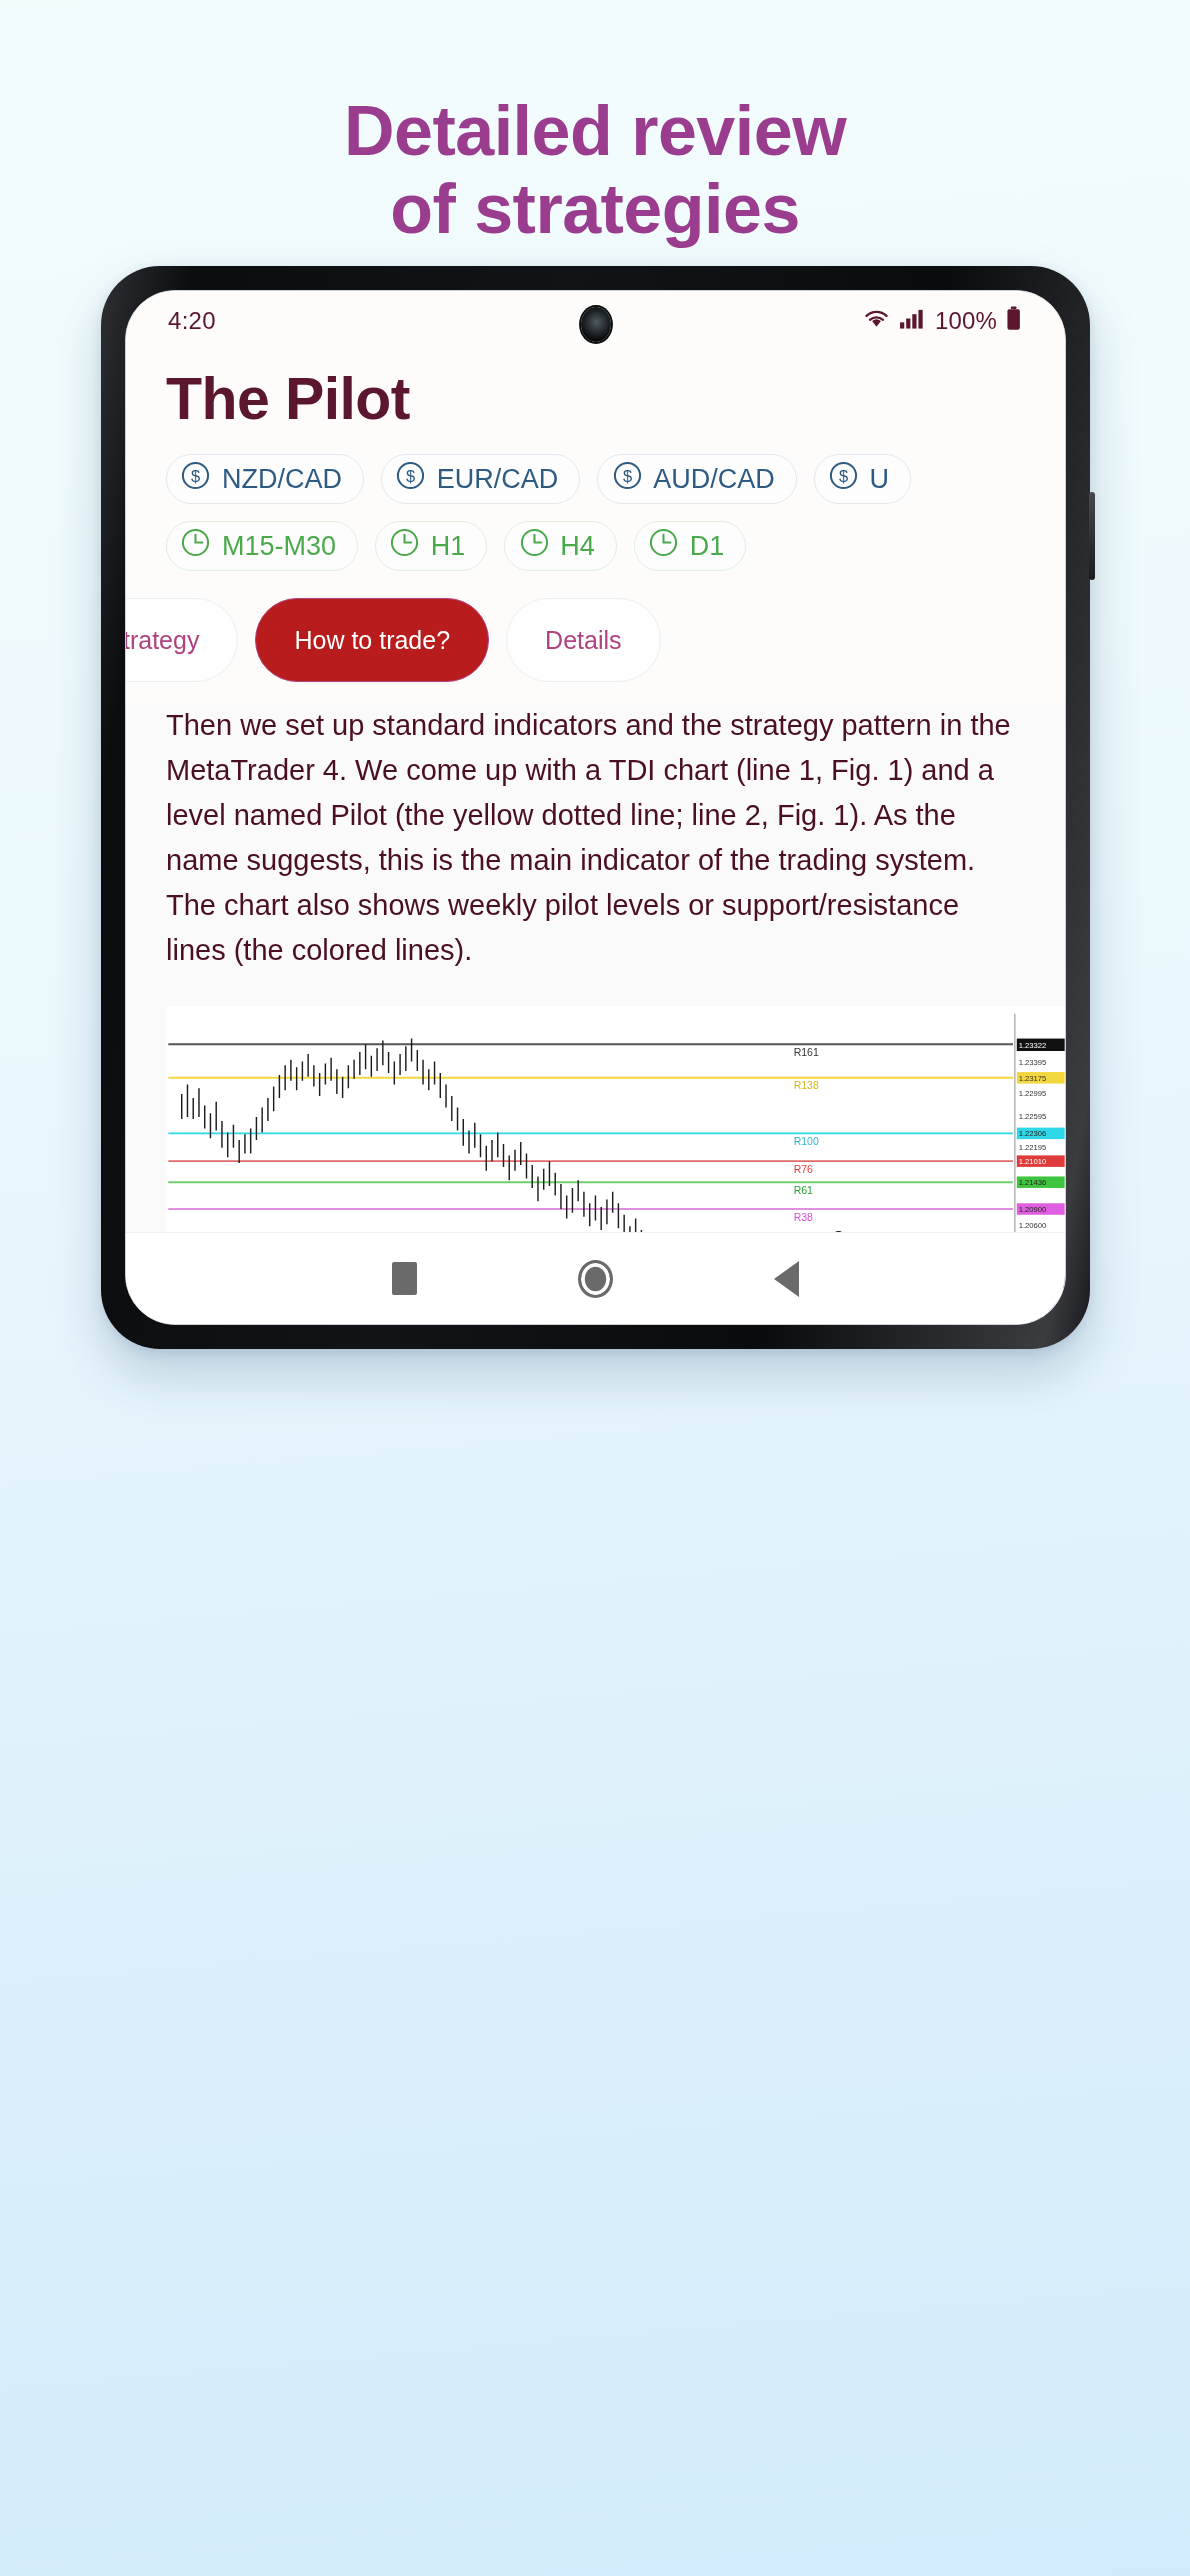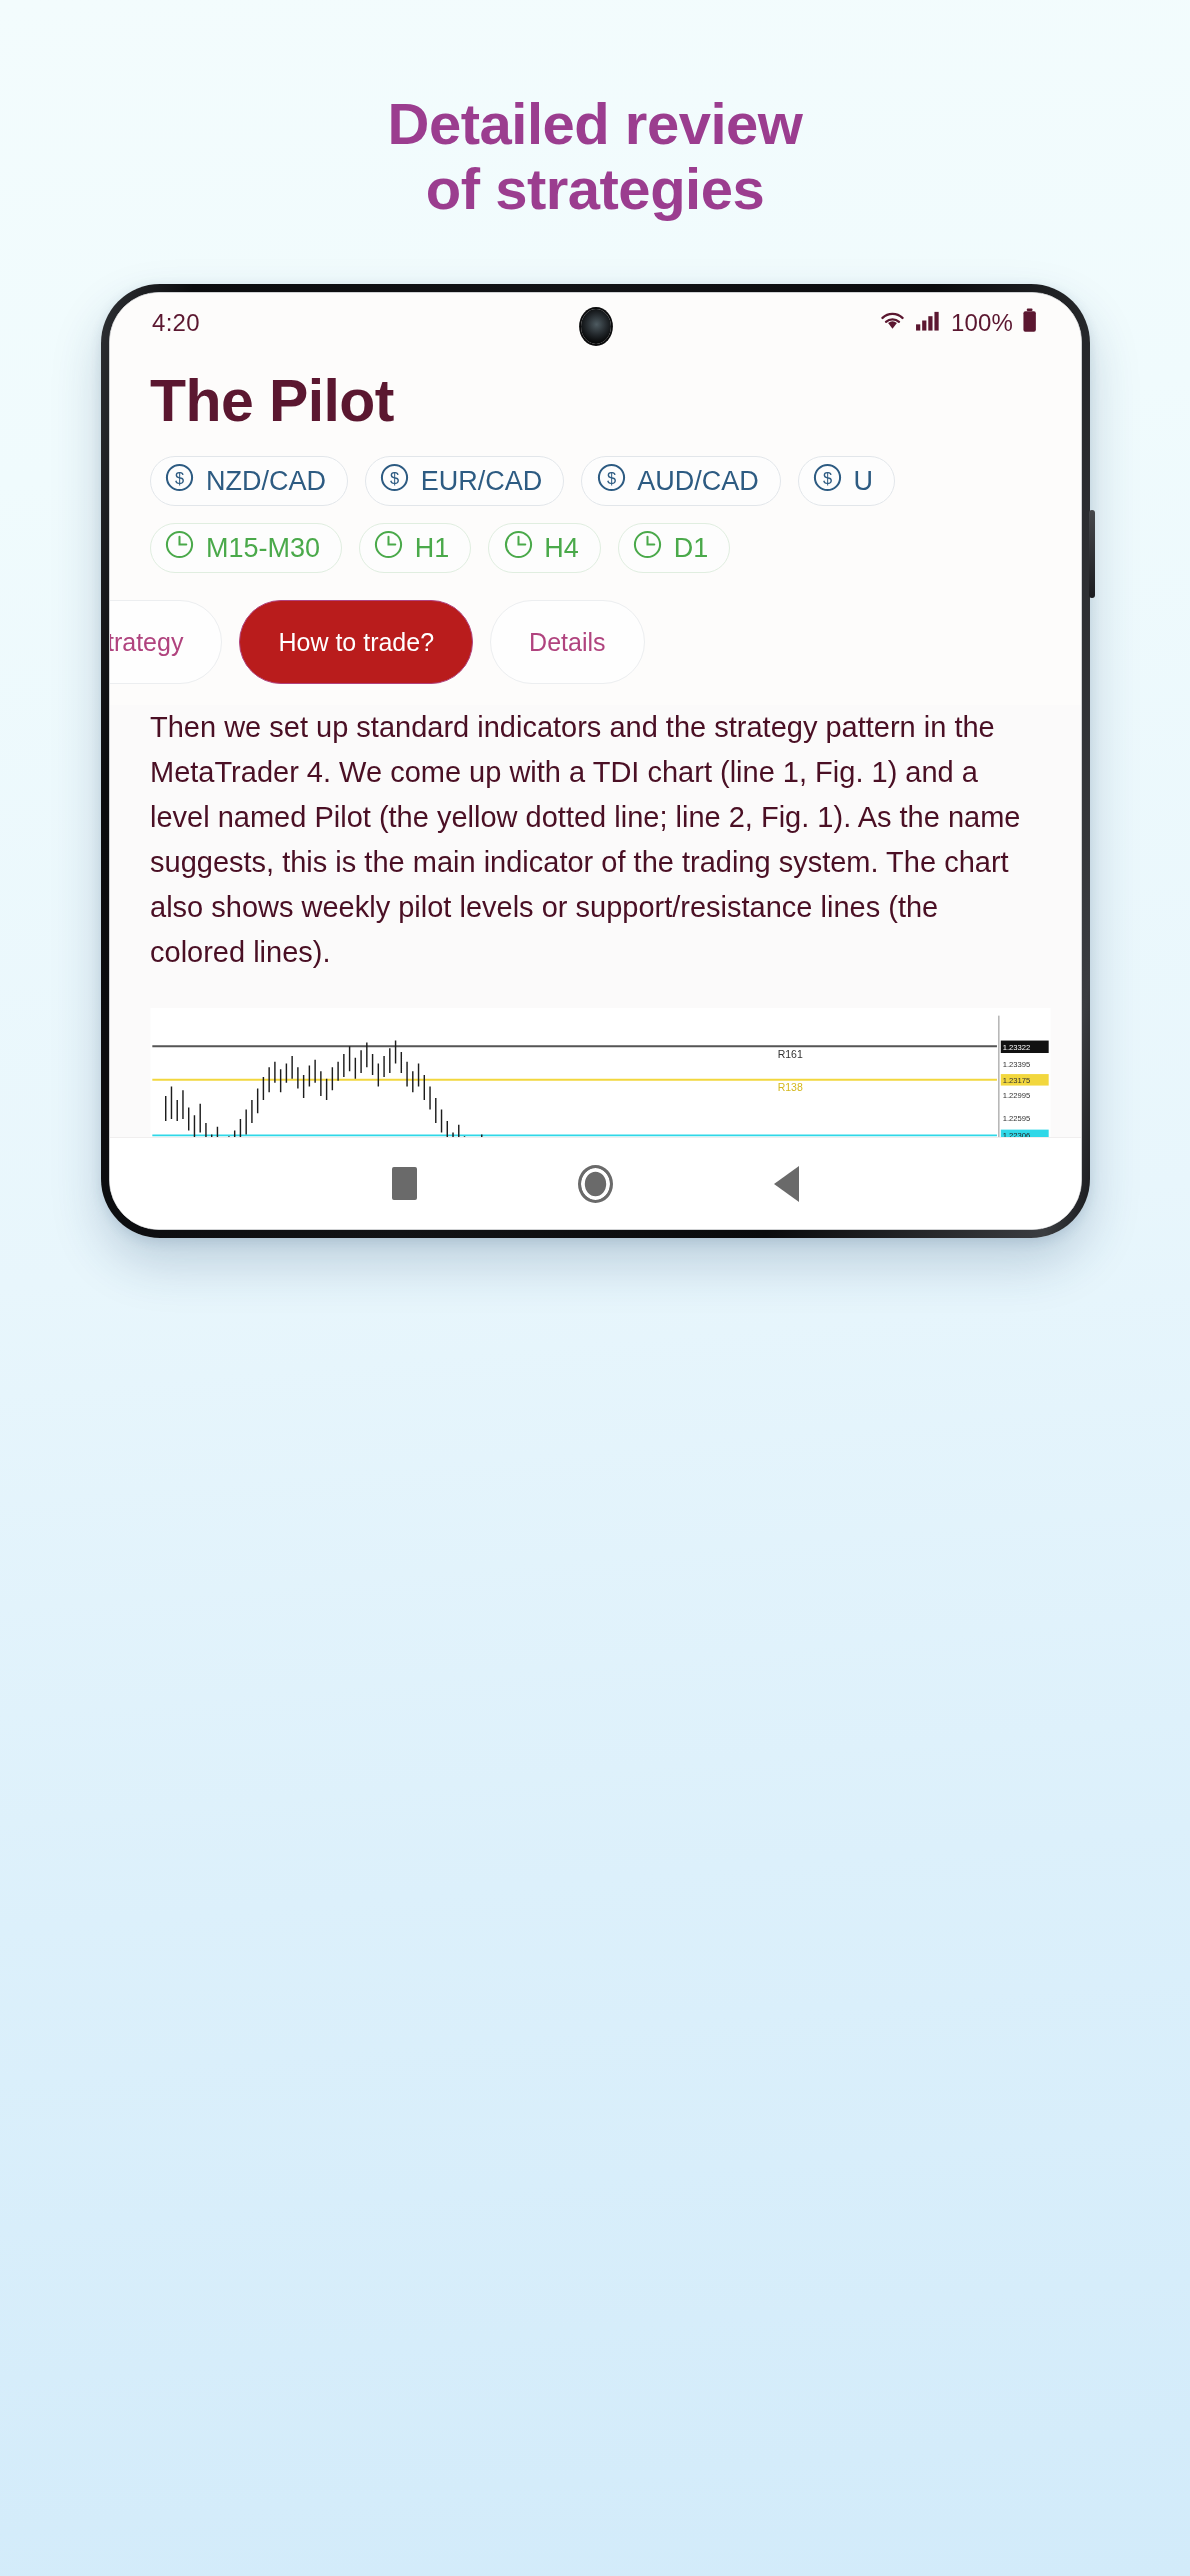--- a/index.html
+++ b/index.html
@@ -10,35 +10,35 @@
     overflow: hidden;
     position: relative;
   }
 
   
   .promo-headline {
     position: absolute;
     top: 92px; left: 0; width: 1190px;
     text-align: center;
     color: #9b3d8f;
-    font-size: 58px;
+    font-size: 70px;
     font-weight: 700;
     line-height: 1.12;
     letter-spacing: -0.5px;
   }
   .promo-headline .ln { display: block; }
 
   
   .phone-frame {
     position: absolute;
-    left: 101px; top: 284px;
-    width: 989px; height: 954px;
+    left: 101px; top: 266px;
+    width: 989px; height: 1083px;
     border-radius: 59px;
     background: linear-gradient(100deg,#2e3034 0%, #0b0c0e 8%, #121316 40%, #0a0b0d 72%, #3a3c40 96%, #17181b 100%);
-    padding: 8px;
+    padding: 24px;
     box-shadow: 0 25px 50px rgba(30,70,110,0.22), 0 3.8px 11.5px rgba(30,70,110,0.12);
   }
   .phone-frame::after {
     content: "";
     position: absolute;
     right: -4.8px; top: 226px;
     width: 5.8px; height: 88px;
     border-radius: 2.9px;
     background: linear-gradient(180deg,#46484c,#1b1c1f);
   }

